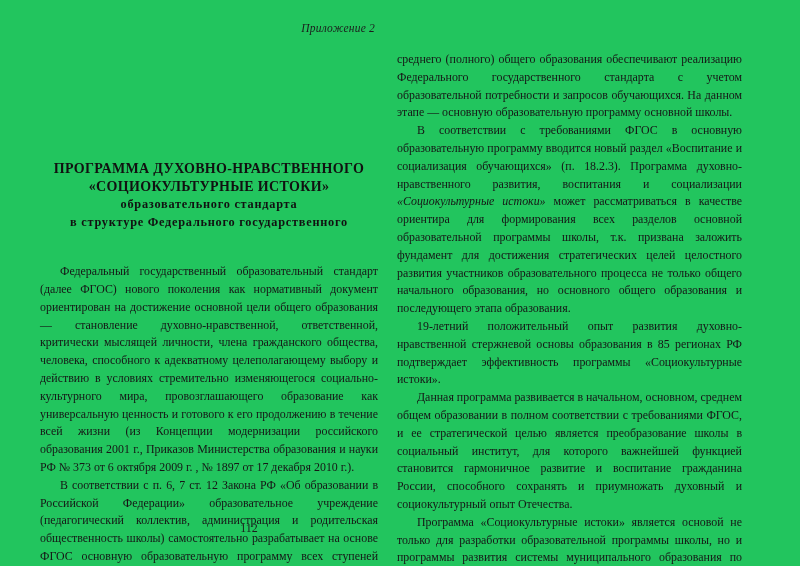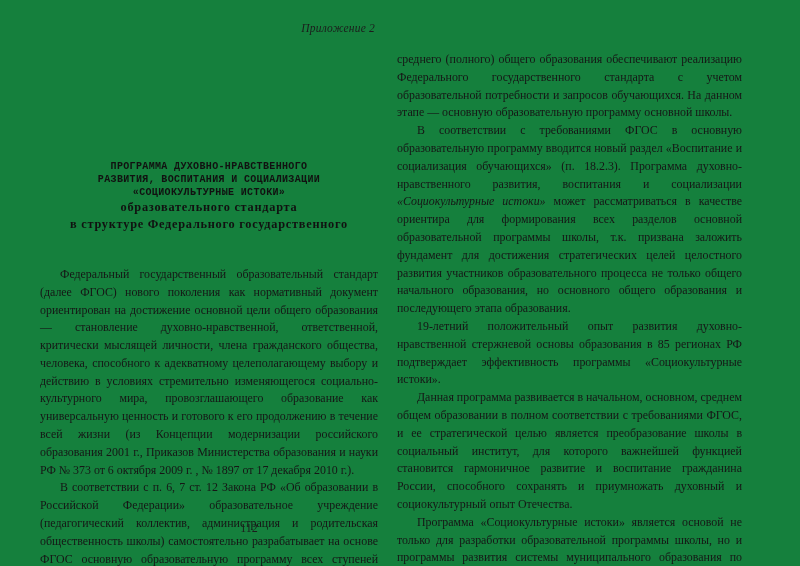--- a/index.html
+++ b/index.html
@@ -4,21 +4,21 @@
 <style>
   html, body {
     margin: 0;
     padding: 0;
     background: #ffffff;
   }
   .page {
     position: relative;
     width: 800px;
     height: 566px;
-    background: #15803d;
+    background: #22c55e;
     overflow: hidden;
     font-family: "Liberation Serif", "DejaVu Serif", serif;
     color: #1a1a1a;
   }
 
   
   .running-head {
     position: absolute;
     left: 0;
     top: 22px;
@@ -48,24 +48,24 @@
   .col-right .col-body { top: 18px; }
 
   
   .doc-title { margin: 0 0 0 0; }
   .title-line {
     text-align: center;
     line-height: 1.30;
     color: #111;
   }
   .title-caps {
-    font-size: 10px;
+    font-size: 14px;
     font-weight: bold;
     letter-spacing: 0.35px;
-    font-family: Liberation Mono, monospace;
+    font-family: Liberation Serif, serif;
   }
   .title-sub {
     font-size: 12.3px;
     font-weight: bold;
     letter-spacing: 0.75px;
     line-height: 1.42;
     font-family: "Liberation Serif", "DejaVu Serif", serif;
   }
 
   
@@ -99,21 +99,20 @@
 
 <div class="page">
 
   <div class="running-head">Приложение 2</div>
 
   <div class="col col-left">
     <div class="col-body">
 
       <div class="doc-title">
         <div class="title-line title-caps">ПРОГРАММА ДУХОВНО-НРАВСТВЕННОГО</div>
-        <div class="title-line title-caps">РАЗВИТИЯ, ВОСПИТАНИЯ И СОЦИАЛИЗАЦИИ</div>
         <div class="title-line title-caps">«СОЦИОКУЛЬТУРНЫЕ ИСТОКИ»</div>
         <div class="title-line title-sub">образовательного стандарта</div>
         <div class="title-line title-sub">в структуре Федерального государственного</div>
       </div>
 
       <div class="title-spacer"></div>
 
       <p class="para">Федеральный государственный образовательный стандарт (далее ФГОС) нового поколения как нормативный документ ориентирован на достижение основной цели общего образования — становление духовно-нравственной, ответственной, критически мыслящей личности, члена гражданского общества, человека, способного к адекватному целеполагающему выбору и действию в условиях стремительно изменяющегося социально-культурного мира, провозглашающего образование как универсальную ценность и готового к его продолжению в течение всей жизни (из Концепции модернизации российского образования 2001 г., Приказов Министерства образования и науки РФ № 373 от 6 октября 2009 г. , № 1897 от 17 декабря 2010 г.).</p>
       <p class="para">В соответствии с п. 6, 7 ст. 12 Закона РФ «Об образовании в Российской Федерации» образовательное учреждение (педагогический коллектив, администрация и родительская общественность школы) самостоятельно разрабатывает на основе ФГОС основную образовательную программу всех ступеней школы. Именно основные общеобразовательные программы начального, основного и</p>
 

